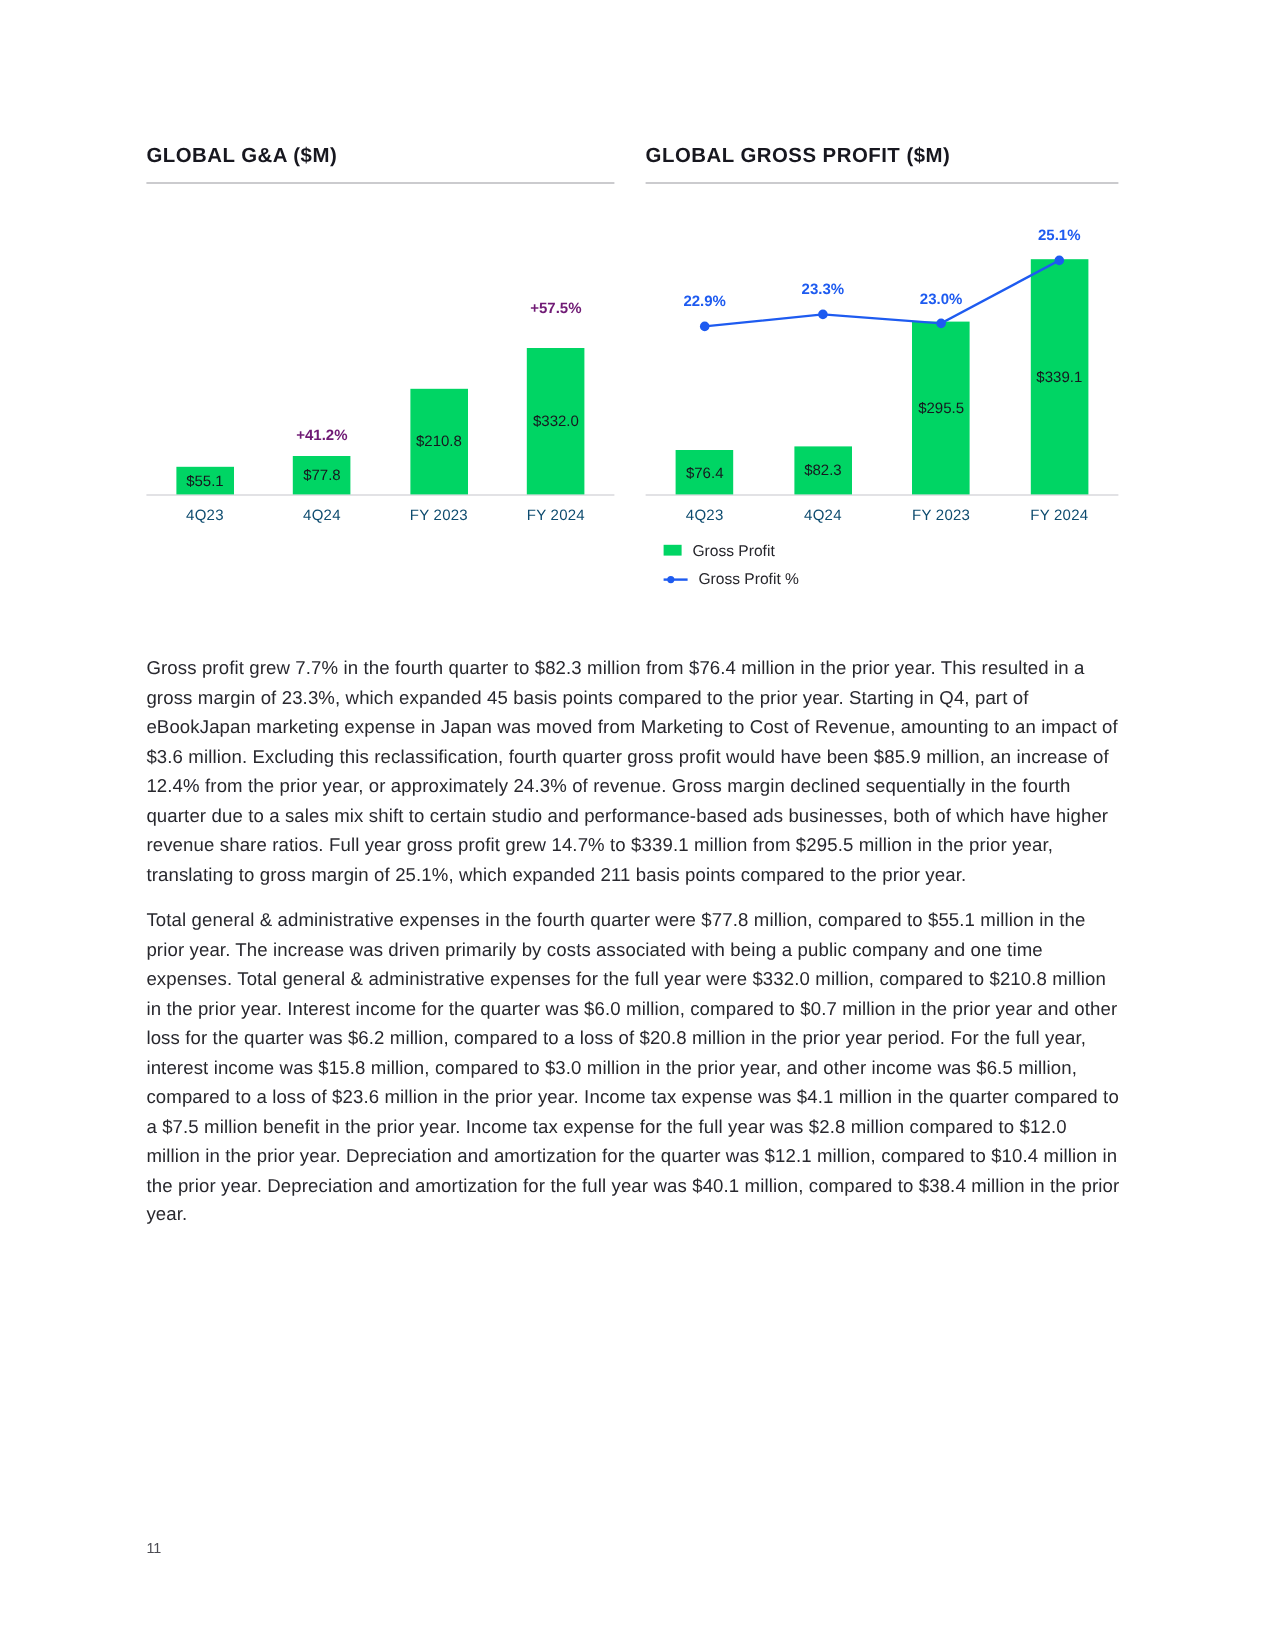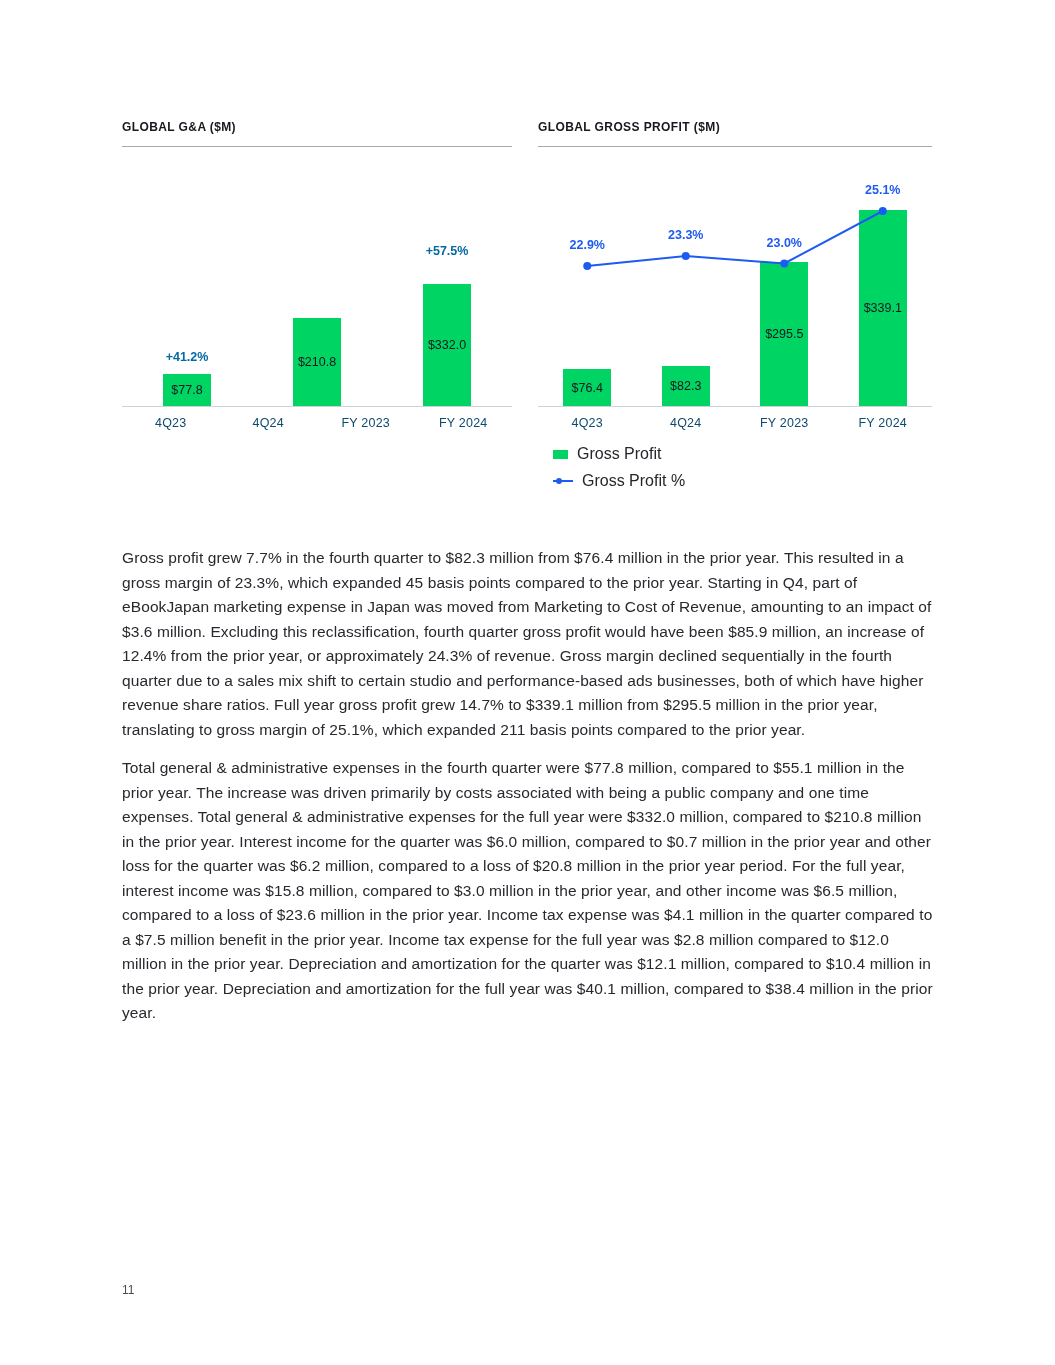--- a/index.html
+++ b/index.html
@@ -11,21 +11,21 @@
     color:#28282E;
     overflow:hidden;
   }
   .main { position:absolute; left:122px; top:120px; width:812px; }
 
   .charts-row { display:flex; gap:26px; }
   .chart-left  { width:390px; }
   .chart-right { width:394px; }
 
   .chart-title {
-    font-size:12px; font-weight:700; color:#17171F;
+    font-size:17px; font-weight:700; color:#17171F;
     letter-spacing:0.4px;
     padding-bottom:12px;
     border-bottom:1px solid #A9A9AF;
   }
 
   .plot {
     position:relative; height:250px; margin-top:10px;
     border-bottom:1px solid #CFCFD4;
     display:flex; align-items:flex-end;
   }
@@ -33,35 +33,35 @@
     flex:1; height:100%; position:relative;
     display:flex; justify-content:center; align-items:flex-end;
   }
   .bar {
     width:48px; background:var(--green, #00D564);
     display:flex; align-items:center; justify-content:center;
   }
   .bar-label { font-size:12.5px; color:#17171F; white-space:nowrap; }
   .growth {
     position:absolute; left:0; right:0; text-align:center;
-    font-size:12.5px; font-weight:700; color:#0369a1; white-space:nowrap;
+    font-size:12.5px; font-weight:700; color:#701a75; white-space:nowrap;
   }
 
   .xlabels { display:flex; margin-top:9px; }
   .xlab { flex:1; text-align:center; font-size:12.5px; color:#0c4a6e; letter-spacing:0.2px; }
 
   .line-overlay { position:absolute; left:0; top:0; pointer-events:none; }
   .pct-label {
     position:absolute; width:80px; text-align:center;
     font-size:12.5px; font-weight:700; color:var(--blue, #1E5BF0);
     white-space:nowrap;
   }
 
   .legend { margin-top:15px; padding-left:15px; display:flex; flex-direction:column; gap:9px; }
-  .legend-item { display:flex; align-items:center; gap:9px; font-size:16px; color:#26262C; }
+  .legend-item { display:flex; align-items:center; gap:9px; font-size:13px; color:#26262C; }
   .legend-swatch { width:15px; height:9px; background:var(--green, #00D564); display:inline-block; }
   .legend-line { width:20px; height:2px; background:var(--blue, #1E5BF0); position:relative; display:inline-block; }
   .legend-line .dot {
     position:absolute; width:6px; height:6px; border-radius:50%;
     background:var(--blue, #1E5BF0); top:-2px; left:3px;
   }
 
   .body-text { margin-top:56px; width:812px; }
   .body-text p { font-size:15.5px; line-height:24.5px; color:#28282E; letter-spacing:0.1px; }
   .body-text p + p { margin-top:14px; }
@@ -71,20 +71,25 @@
 </head>
 <body>
 
 <div class="main">
 
   <div class="charts-row">
 
     <div class="chart chart-left">
       <div class="chart-title">GLOBAL G&amp;A ($M)</div>
       <div class="plot" id="plot-ga">
+          <div class="col">
+            <div class="bar" style="height: 23px;">
+              <span class="bar-label">$55.1</span>
+            </div>
+          </div>
           <div class="col">
             <div class="bar" style="height: 32px;">
               <span class="bar-label">$77.8</span>
             </div>
             <div class="growth" style="bottom: 42px;">+41.2%</div>
           </div>
           <div class="col">
             <div class="bar" style="height: 88px;">
               <span class="bar-label">$210.8</span>
             </div>

